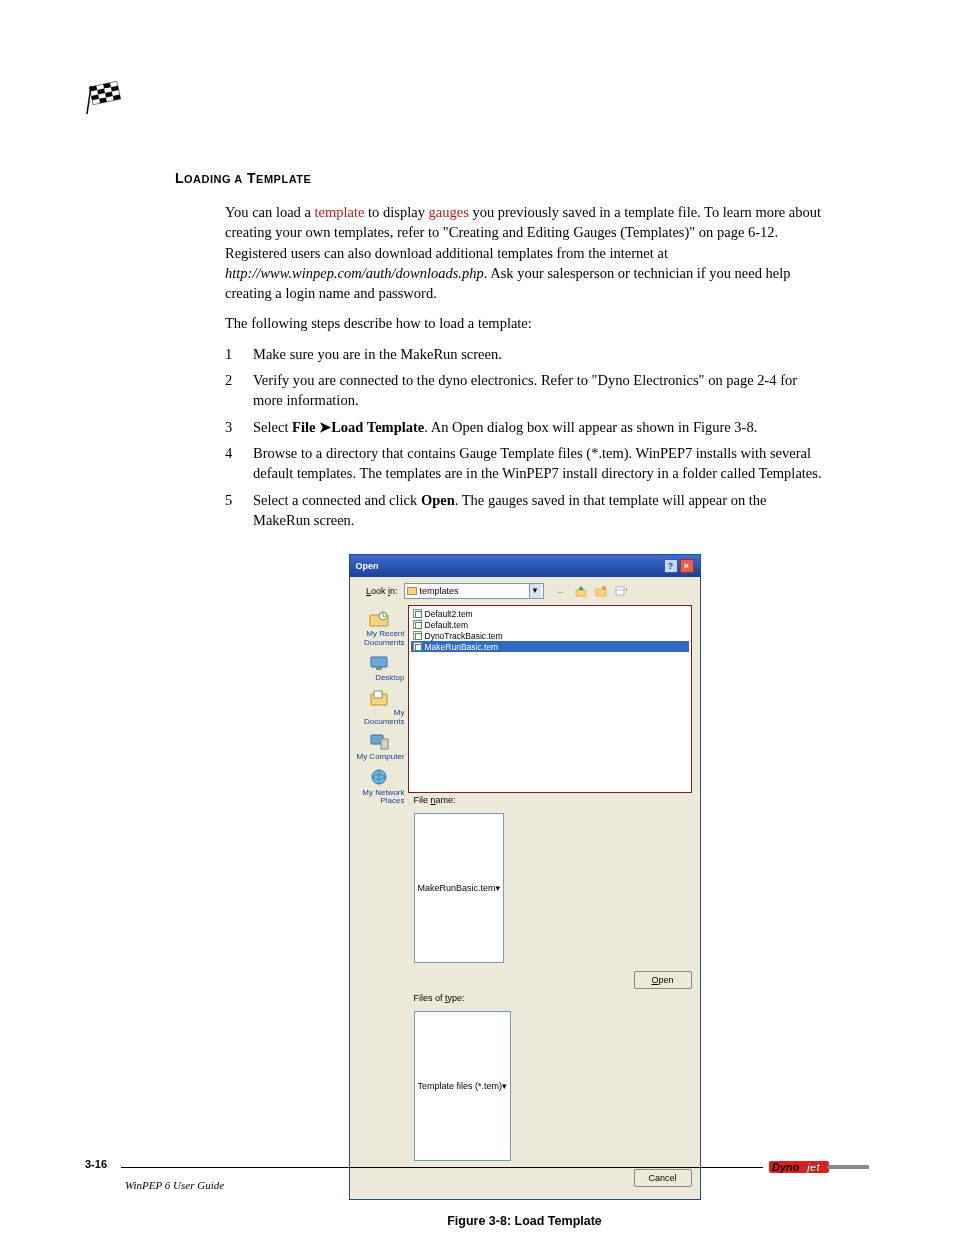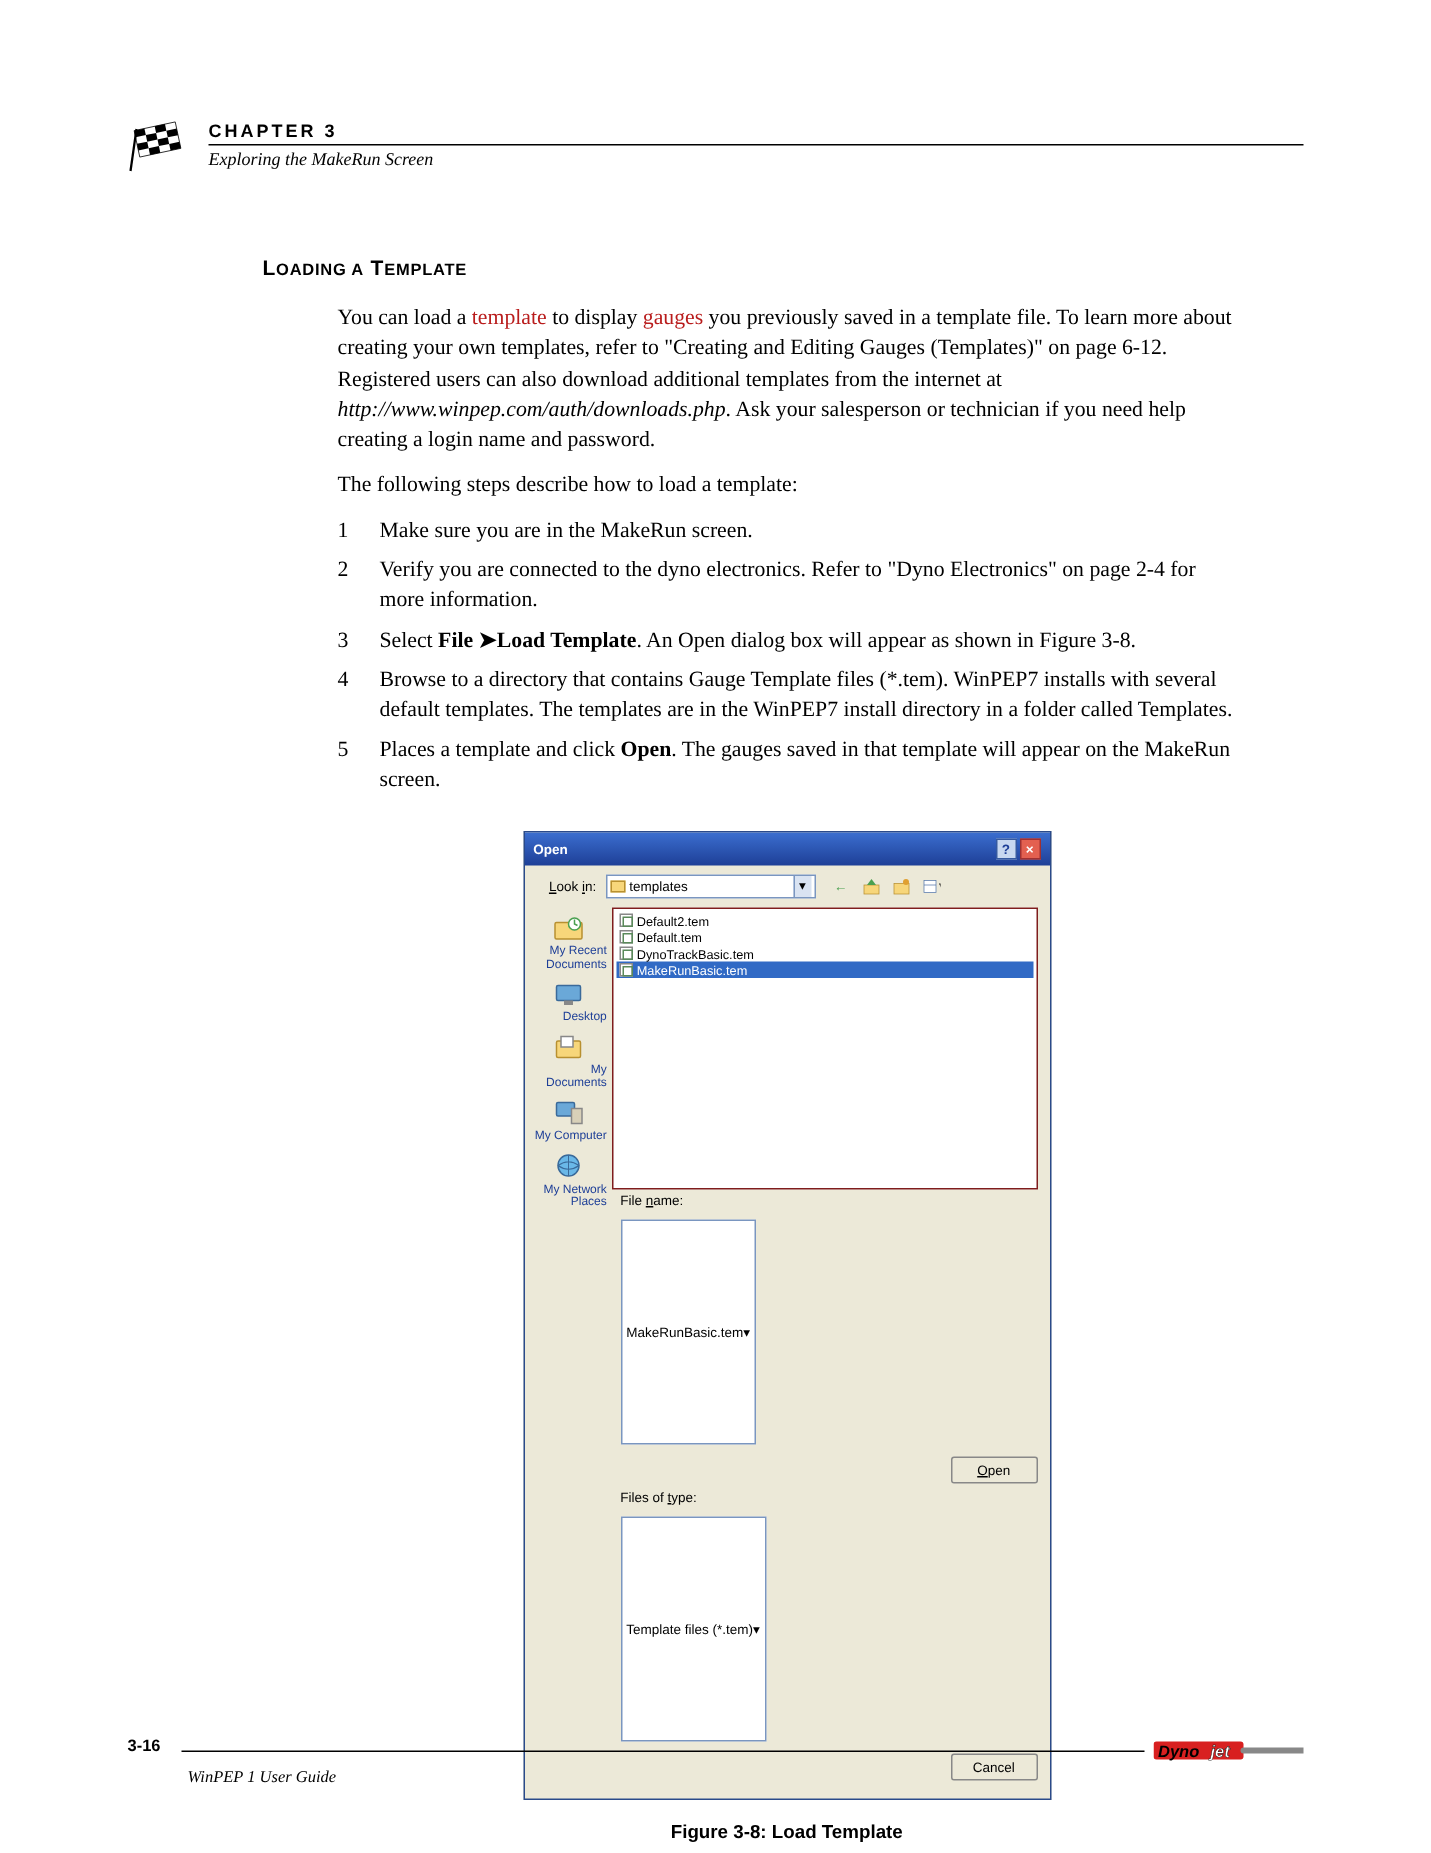--- a/index.html
+++ b/index.html
@@ -288,44 +288,40 @@
         <rect x="13" y="8.5" width="7" height="4.5" fill="#000"></rect>
           <rect x="27" y="8.5" width="7" height="4.5" fill="#000"></rect>
         <rect x="6" y="13" width="7" height="4.5" fill="#000"></rect>
           <rect x="20" y="13" width="7" height="4.5" fill="#000"></rect>
         <rect x="13" y="17.5" width="7" height="4.5" fill="#000"></rect>
           <rect x="27" y="17.5" width="7" height="4.5" fill="#000"></rect>
       </g>
       <line x1="6" y1="6" x2="2" y2="34" stroke="#000" stroke-width="1.5"></line>
     </svg>
   </span>
-  <div class="header-text">
-    <div class="chapter-label">CHAPTER 3</div>
-    <div class="chapter-sub">Exploring the MakeRun Screen</div>
-  </div>
 </div>
 
 <div class="content">
   <div class="section-title">L<span style="font-size:11px">OADING A</span> T<span style="font-size:11px">EMPLATE</span></div>
 
   <div class="body-block">
     <p class="para">
       <span>You can load a </span><span class="linkish">template</span><span> to display </span><span class="linkish">gauges</span><span> you previously saved in a template file. To learn more about creating your own templates, refer to "Creating and Editing Gauges (Templates)" on page 6-12. Registered users can also download additional templates from the internet at </span><i>http://www.winpep.com/auth/downloads.php</i><span>. Ask your salesperson or technician if you need help creating a login name and password.</span>
     </p>
     <p class="para">The following steps describe how to load a template:</p>
 
     <ol class="steps">
       <li>Make sure you are in the MakeRun screen.</li>
       <li>Verify you are connected to the dyno electronics. Refer to "Dyno Electronics" on page 2-4 for more information.</li>
       <li>
         <span>Select </span><b>File</b><b> ➤</b><b>Load Template</b><span>. An Open dialog box will appear as shown in Figure 3-8.</span>
       </li>
       <li>Browse to a directory that contains Gauge Template files (*.tem). WinPEP7 installs with several default templates. The templates are in the WinPEP7 install directory in a folder called Templates.</li>
       <li>
-        <span>Places a template and click </span><b>Open</b><span>. The gauges saved in that template will appear on the MakeRun screen.</span>
+        <span>Select a connected and click </span><b>Open</b><span>. The gauges saved in that template will appear on the MakeRun screen.</span>
       </li>
     </ol>
 
     <div class="dialog-figure">
       <div class="dlg">
         <div class="dlg-title">
           <span class="dlg-title-text">Open</span>
           <span class="dlg-title-btn">?</span>
           <span class="dlg-title-btn close">×</span>
         </div>
@@ -457,14 +453,14 @@
     <span class="footer-rule"></span>
     <span class="brand-logo">
       <svg viewBox="0 0 100 18" width="100" height="18">
         <rect x="0" y="3" width="60" height="12" rx="2" fill="#d82020"></rect>
         <text x="3" y="13" font-family="Arial" font-size="11" font-style="italic" font-weight="bold" fill="#000">Dyno</text>
         <text x="38" y="13" font-family="Arial" font-size="11" font-style="italic" font-weight="bold" fill="#fff" stroke="#000" stroke-width="0.3">jet</text>
         <path d="M60 9 L100 9" stroke="#888" stroke-width="4" stroke-linecap="round"></path>
       </svg>
     </span>
   </div>
-  <div class="guide-label">WinPEP 1 User Guide</div>
+  <div class="guide-label">WinPEP 6 User Guide</div>
 </div>
 
 </body></html>

